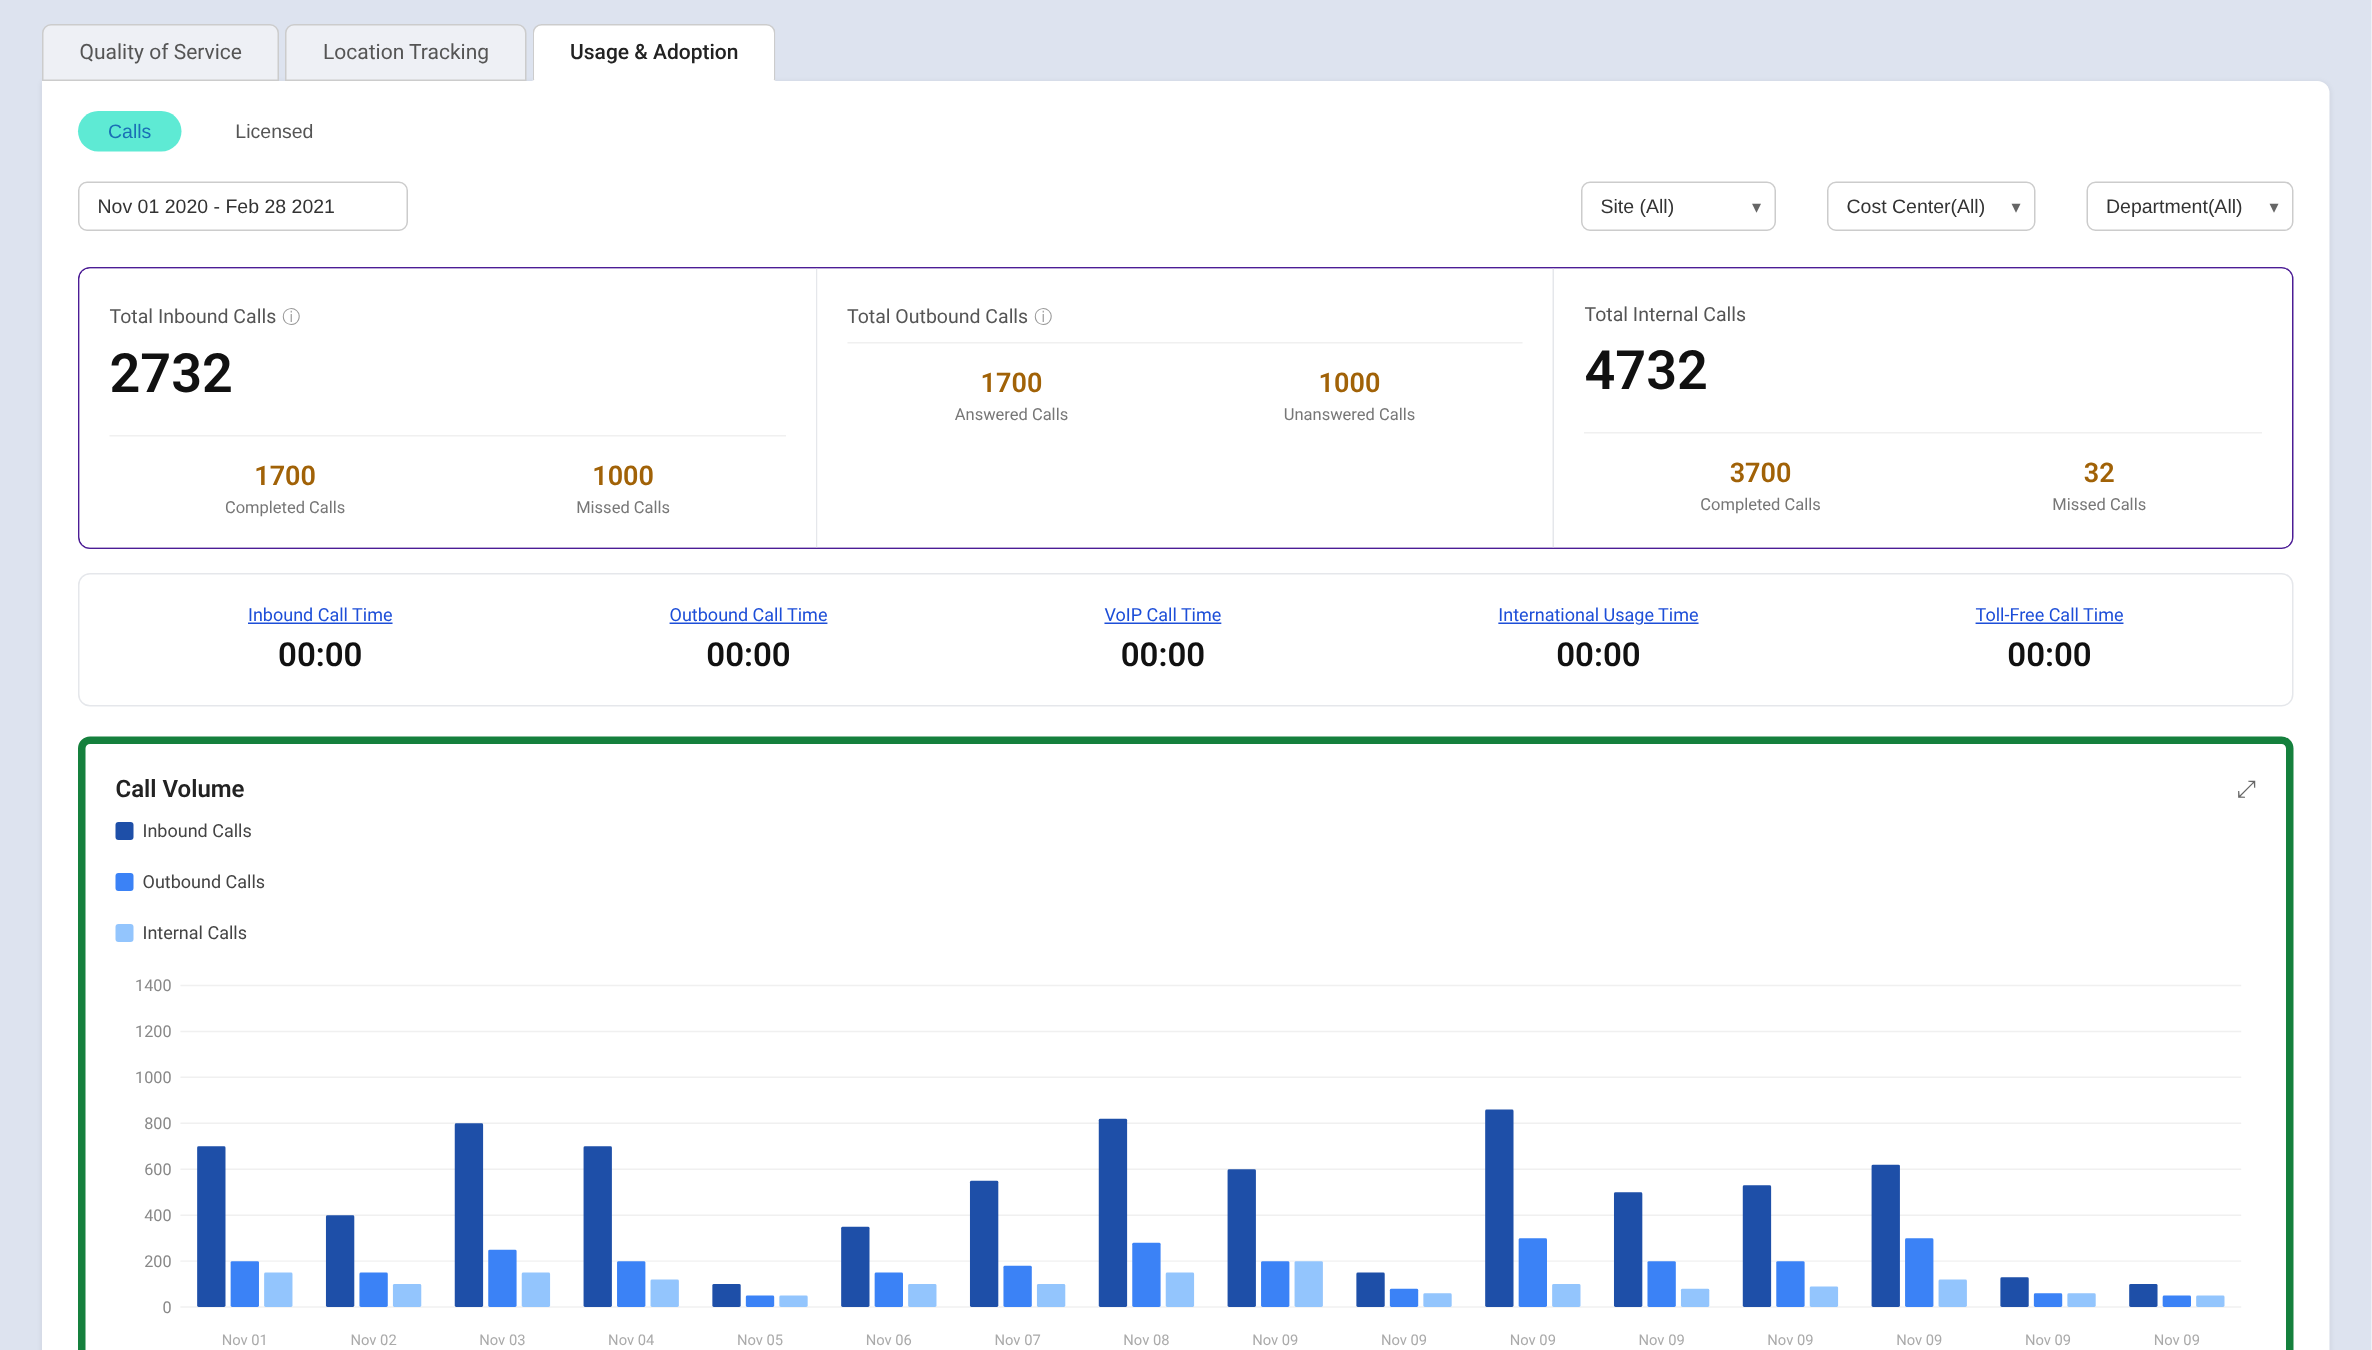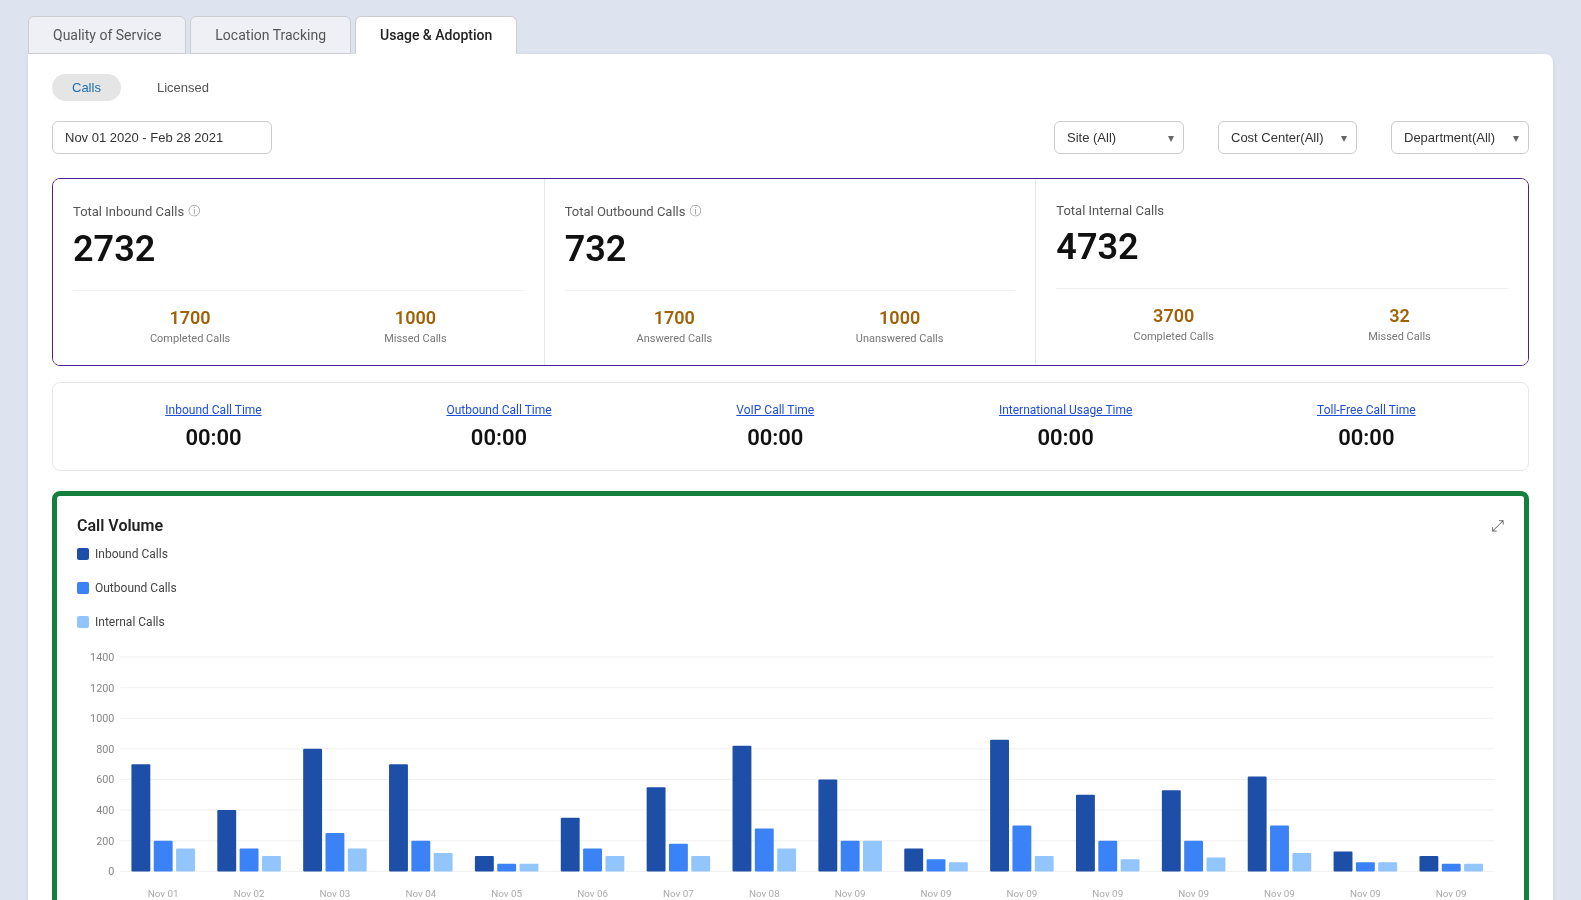--- a/index.html
+++ b/index.html
@@ -54,21 +54,21 @@
       align-items: center;
     }
     .sub-tab {
       padding: 6px 20px;
       border-radius: 20px;
       font-size: 13px;
       cursor: pointer;
       border: none;
     }
     .sub-tab.active {
-      background: #e5e5e5;
+      background: #5eead4;
       color: #1a6fb5;
       font-weight: 500;
     }
     .sub-tab.inactive {
       background: transparent;
       color: #555;
     }
     
     .filters-row {
       display: flex;
@@ -305,21 +305,20 @@
             <div class="stat-sub-label">Missed Calls</div>
           </div>
         </div>
       </div>
 
       <div class="stat-panel">
         <div class="stat-label">
           <span>Total Outbound Calls</span>
           <span style="color:#999;font-size:12px;">ⓘ</span>
         </div>
-        <div class="stat-value">732</div>
         <div class="stat-sub-row">
           <div class="stat-sub-item">
             <div class="stat-sub-value">1700</div>
             <div class="stat-sub-label">Answered Calls</div>
           </div>
           <div class="stat-sub-item">
             <div class="stat-sub-value">1000</div>
             <div class="stat-sub-label">Unanswered Calls</div>
           </div>
         </div>

